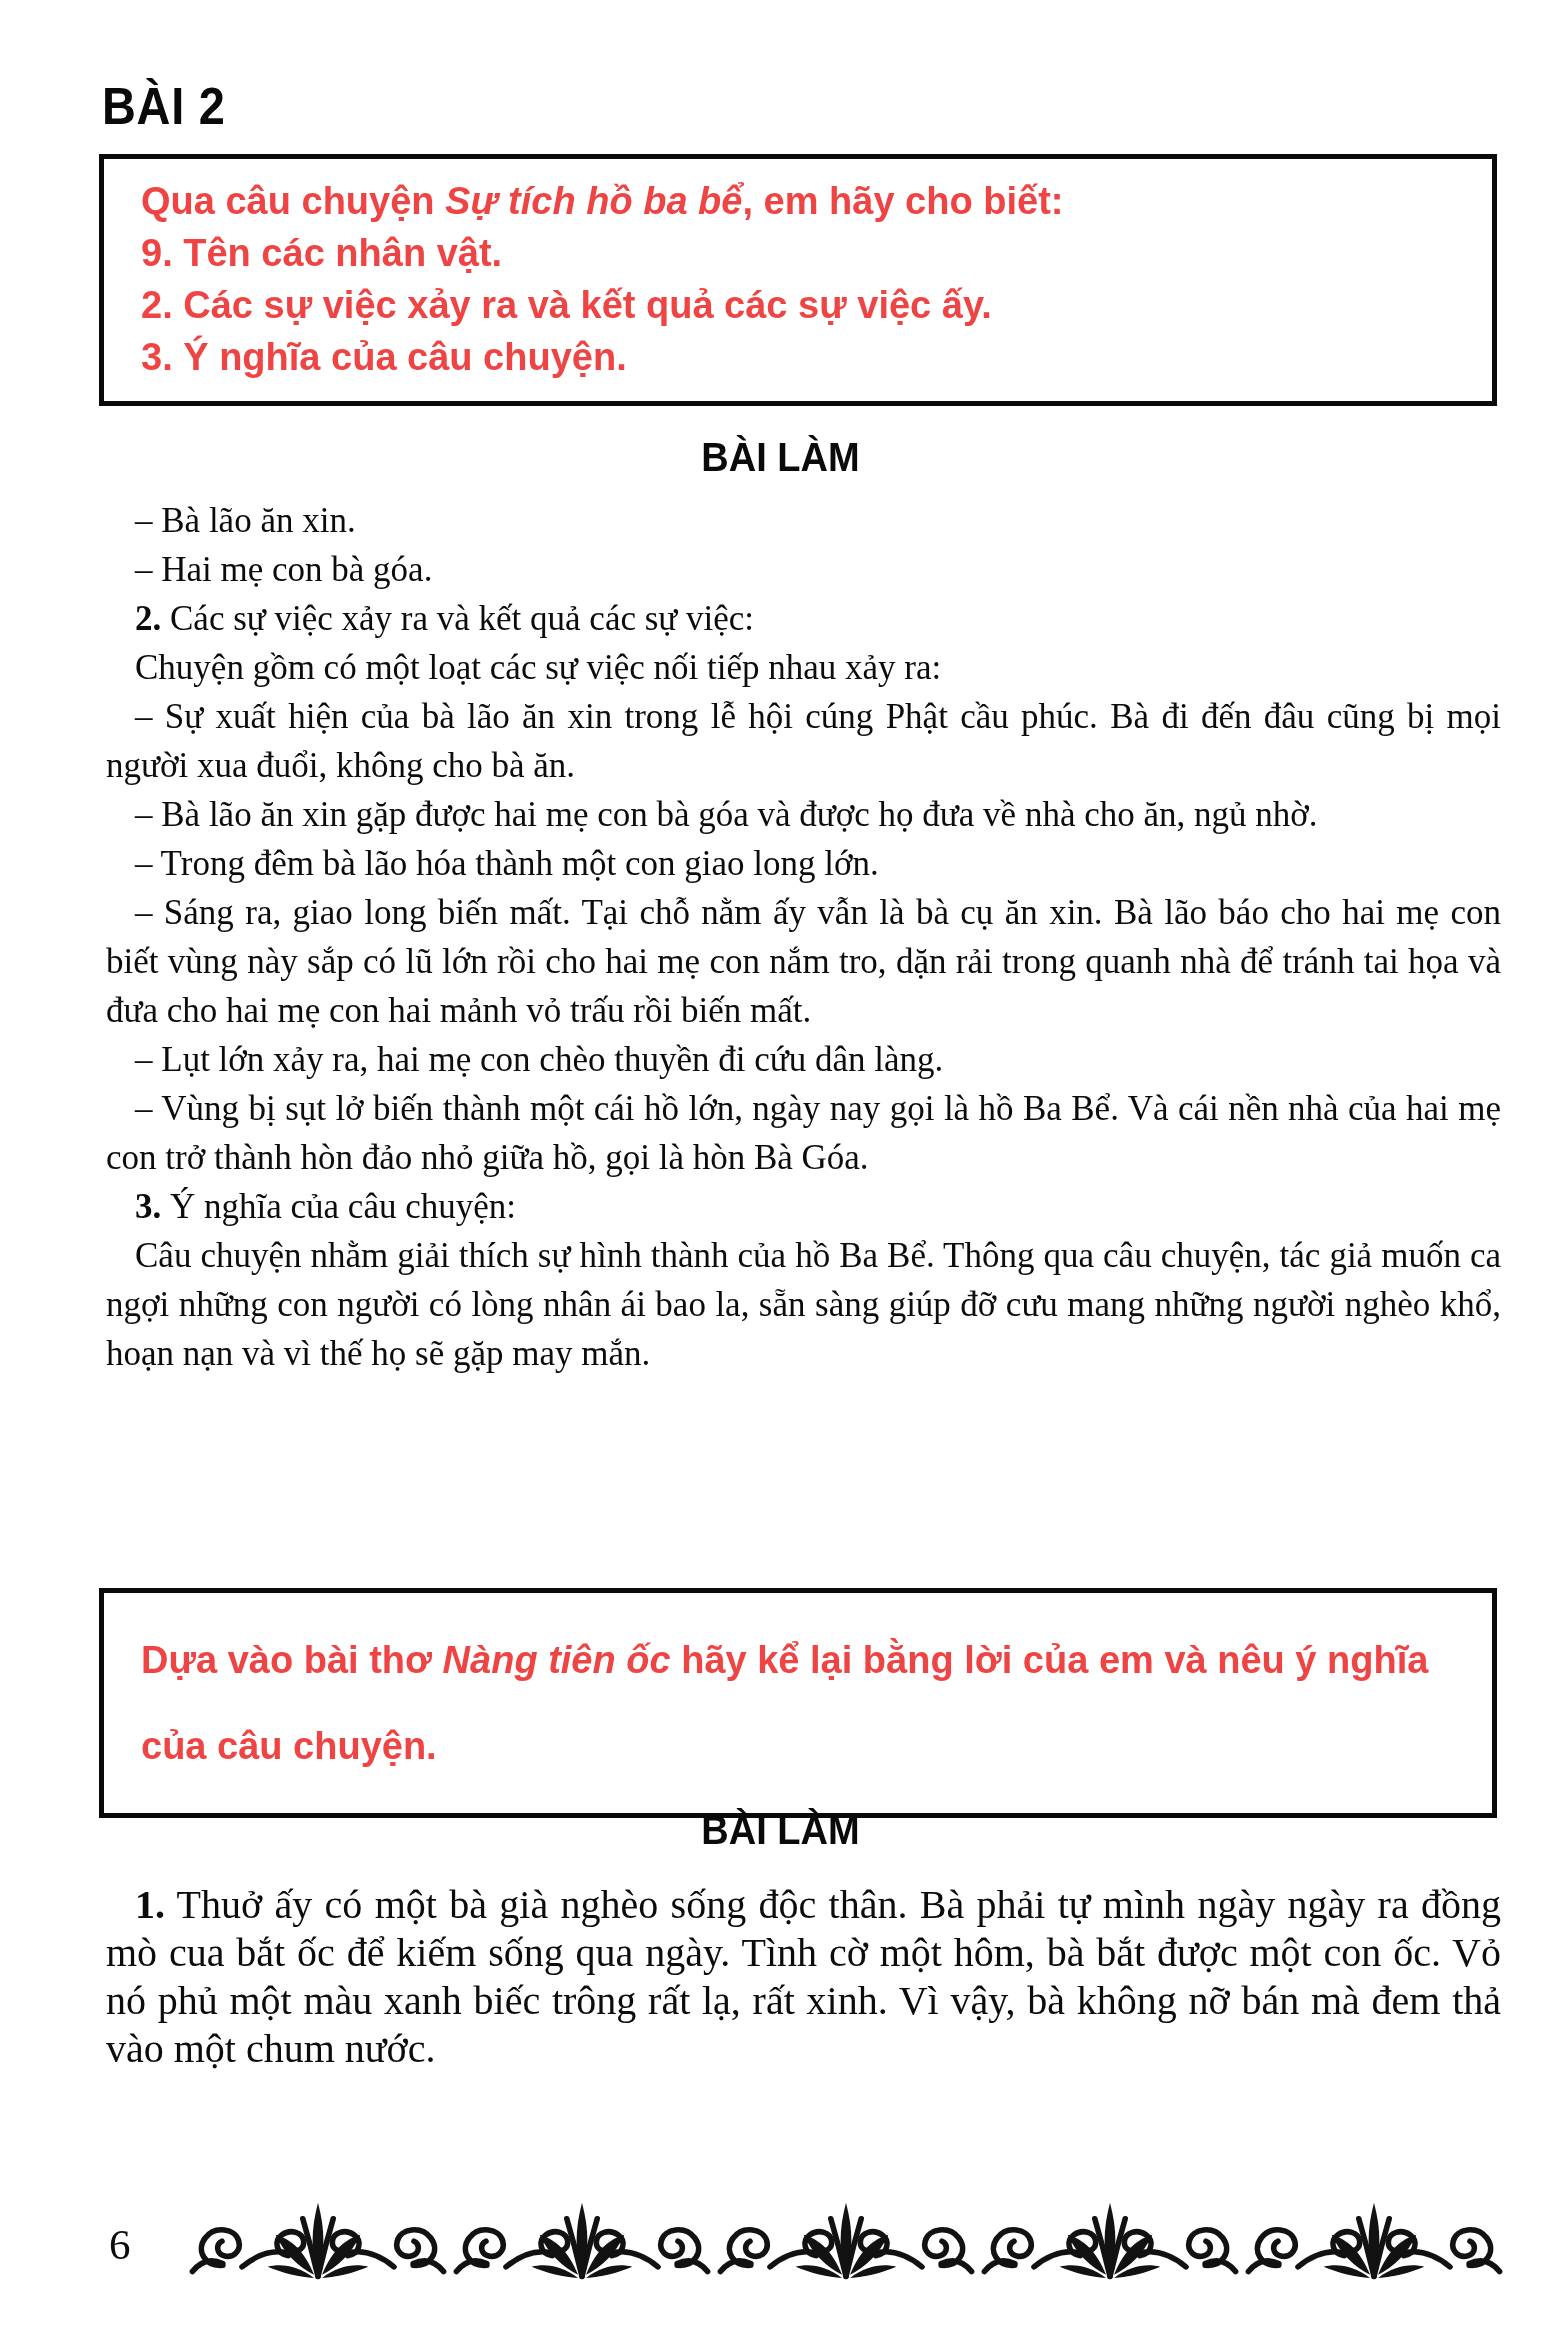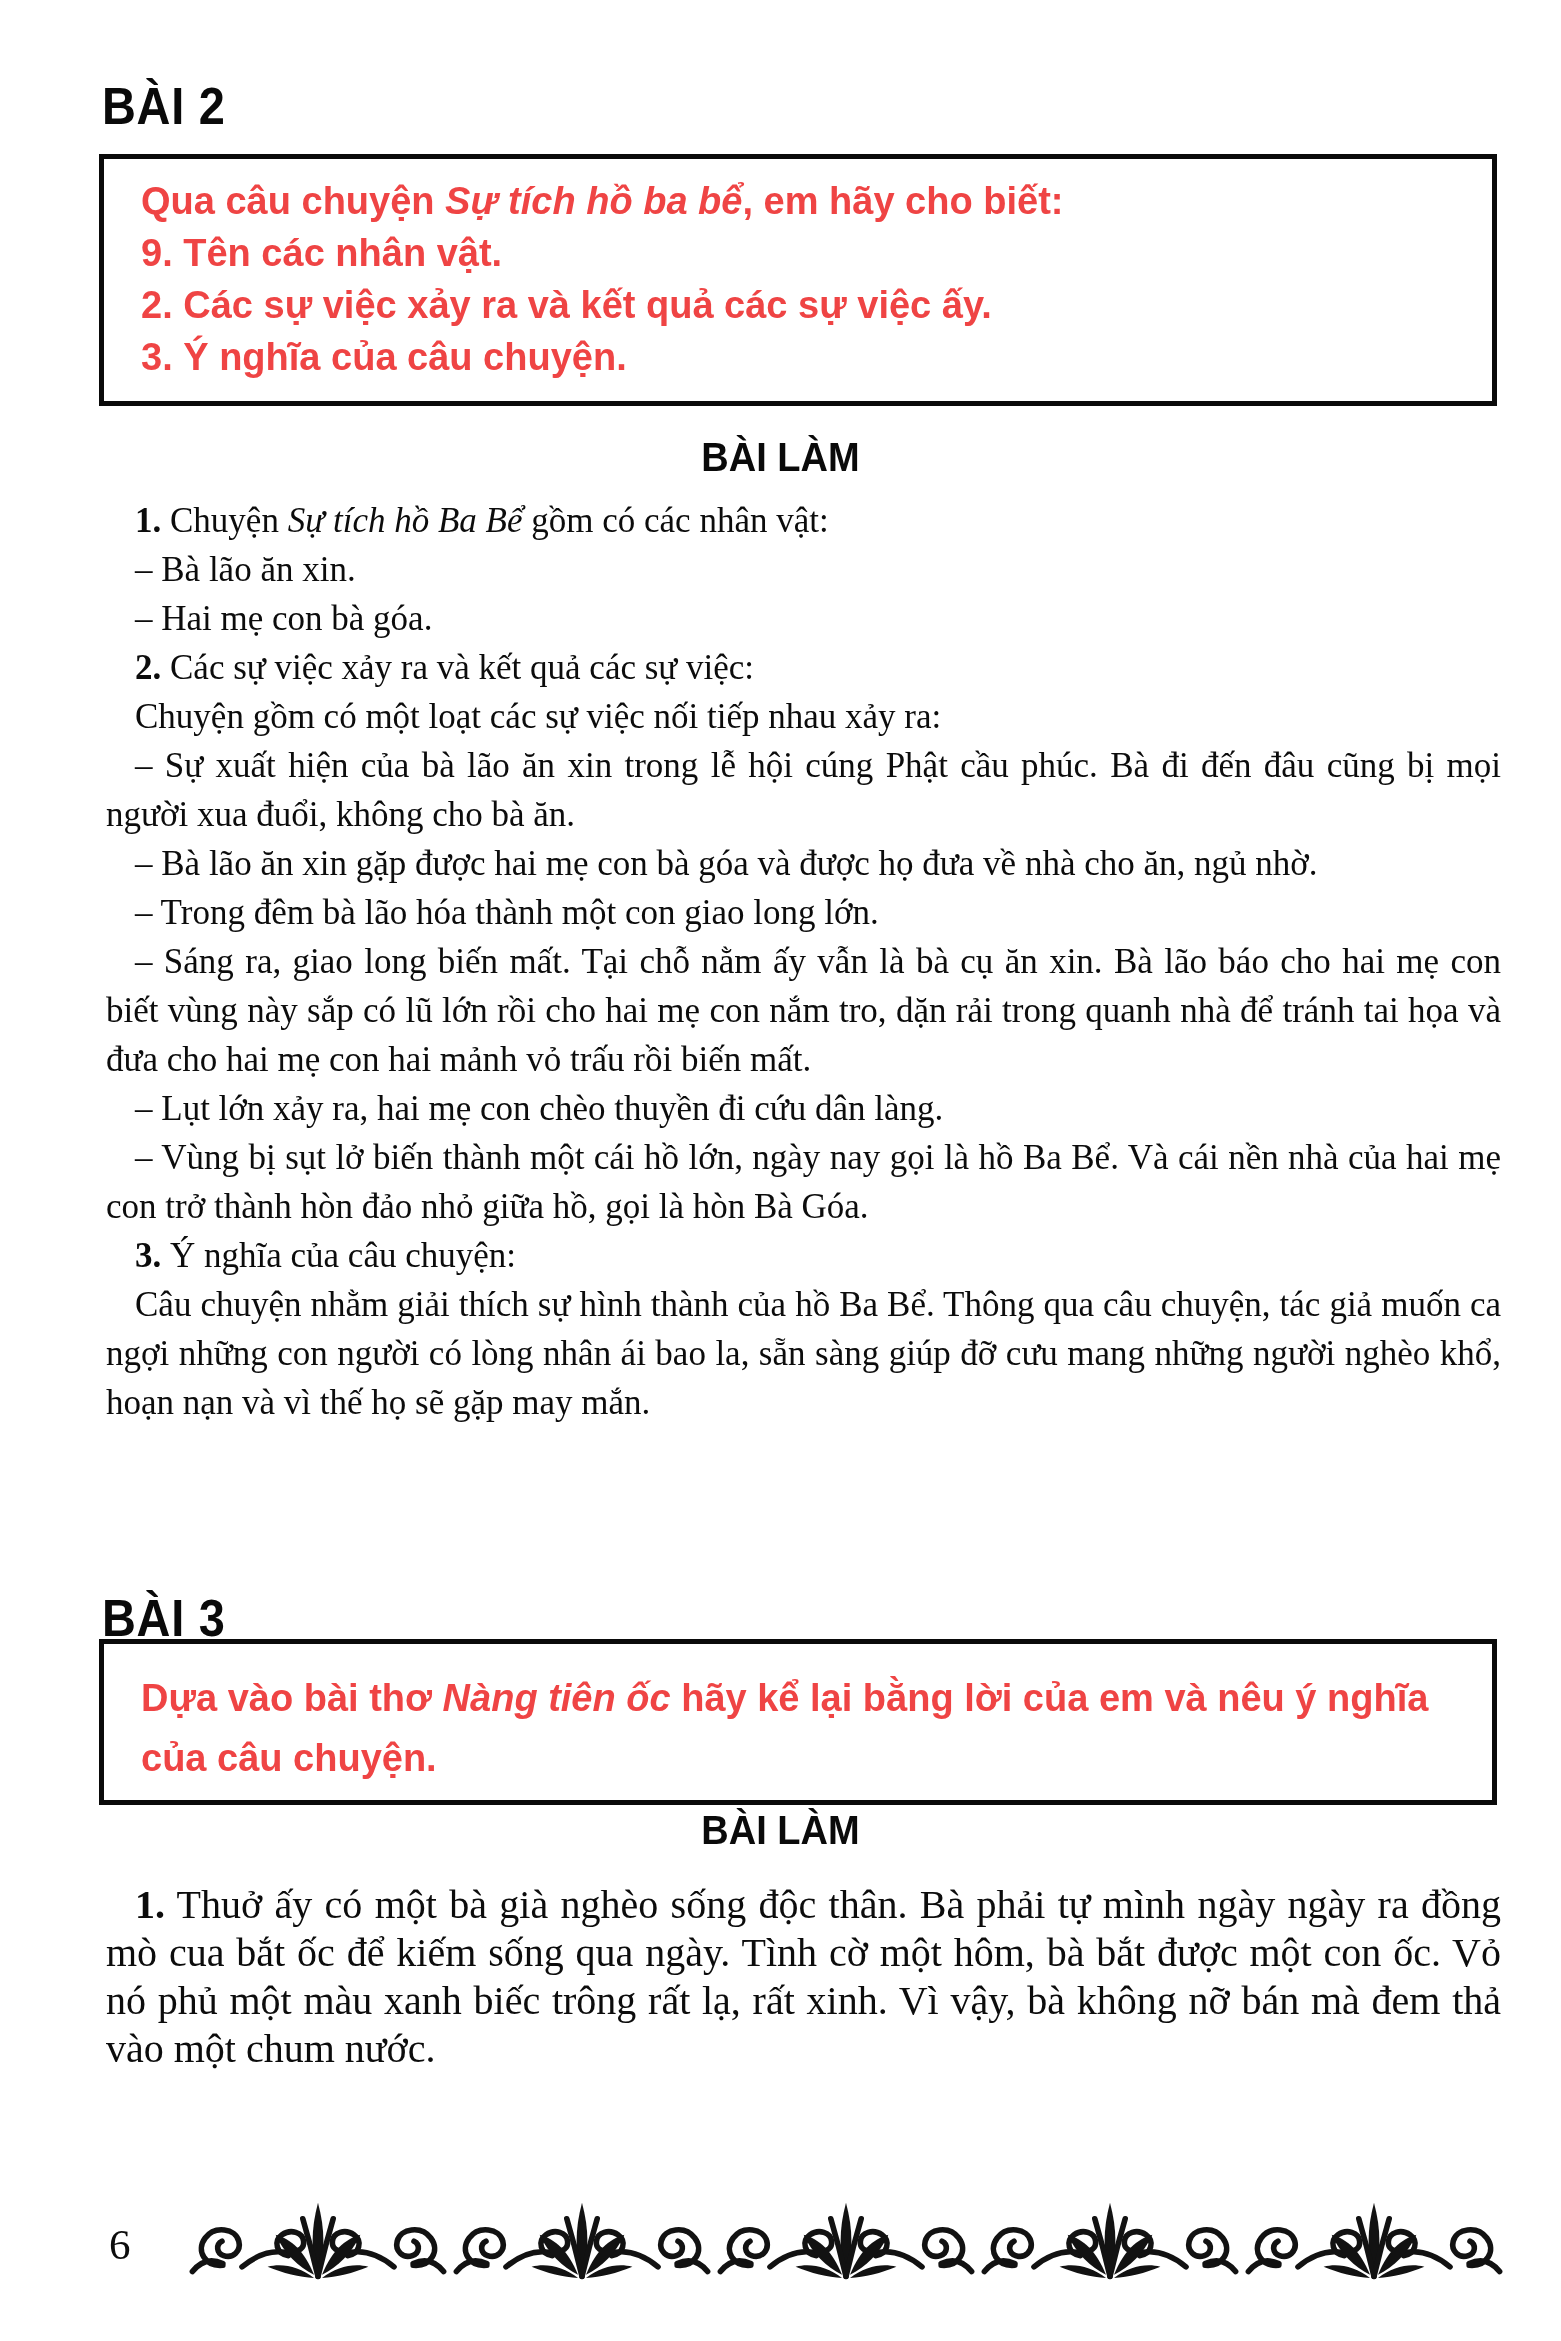--- a/index.html
+++ b/index.html
@@ -26,21 +26,21 @@
   
   .question-box {
     position:absolute; left:99px; width:1398px;
     box-sizing:border-box;
     border:5.6px solid #0a0a0a;
     background:#ffffff;
     font-family:"Liberation Sans", sans-serif;
     font-weight:bold; font-size:38px; color:#ef4444;
   }
   #box-bai2 { top:154px; padding:16px 32px 17.6px 37px; line-height:52px; }
-  #box-bai3 { top:1639px; padding:24px 32px 12px 37px; line-height:60px; }
+  #box-bai3 { top:1588px; padding:24px 32px 24px 37px; line-height:86px; }
   .question-box .intro { margin:0; }
   .question-box .q-item { margin:0; }
   .story-title { font-style:italic; }
 
   
   .bailam {
     position:absolute; left:0; width:100%;
     text-align:center;
     font-family:"Liberation Sans", sans-serif;
     font-weight:bold; font-size:40px; color:#0a0a0a;
@@ -79,21 +79,20 @@
   <div class="question-box" id="box-bai2">
     <p class="intro"><span>Qua câu chuyện </span><span class="story-title">Sự tích hồ ba bể</span><span>, em hãy cho biết:</span></p>
     <p class="q-item">9. Tên các nhân vật.</p>
     <p class="q-item">2. Các sự việc xảy ra và kết quả các sự việc ấy.</p>
     <p class="q-item">3. Ý nghĩa của câu chuyện.</p>
   </div>
 
   <div class="bailam" id="bailam-1">BÀI LÀM</div>
 
   <div class="answer" id="answer-1">
-    <p><span class="num">1.</span><span> Chuyện </span><span class="story-title">Sự tích hồ Ba Bể</span><span> gồm có các nhân vật:</span></p>
     <p>– Bà lão ăn xin.</p>
     <p>– Hai mẹ con bà góa.</p>
     <p><span class="num">2.</span><span> Các sự việc xảy ra và kết quả các sự việc:</span></p>
     <p>Chuyện gồm có một loạt các sự việc nối tiếp nhau xảy ra:</p>
     <p>– Sự xuất hiện của bà lão ăn xin trong lễ hội cúng Phật cầu phúc. Bà đi đến đâu cũng bị mọi người xua đuổi, không cho bà ăn.</p>
     <p>– Bà lão ăn xin gặp được hai mẹ con bà góa và được họ đưa về nhà cho ăn, ngủ nhờ.</p>
     <p>– Trong đêm bà lão hóa thành một con giao long lớn.</p>
     <p>– Sáng ra, giao long biến mất. Tại chỗ nằm ấy vẫn là bà cụ ăn xin. Bà lão báo cho hai mẹ con biết vùng này sắp có lũ lớn rồi cho hai mẹ con nắm tro, dặn rải trong quanh nhà để tránh tai họa và đưa cho hai mẹ con hai mảnh vỏ trấu rồi biến mất.</p>
     <p>– Lụt lớn xảy ra, hai mẹ con chèo thuyền đi cứu dân làng.</p>
     <p>– Vùng bị sụt lở biến thành một cái hồ lớn, ngày nay gọi là hồ Ba Bể. Và cái nền nhà của hai mẹ con trở thành hòn đảo nhỏ giữa hồ, gọi là hòn Bà Góa.</p>

